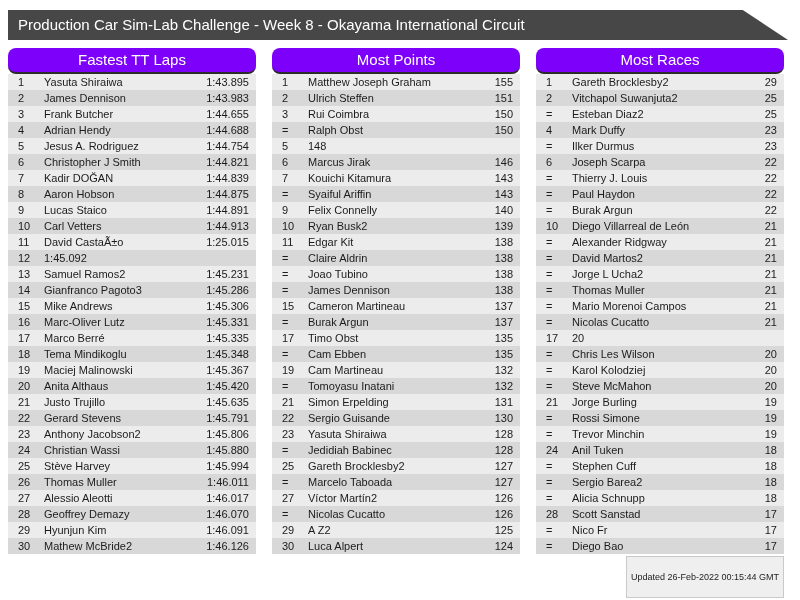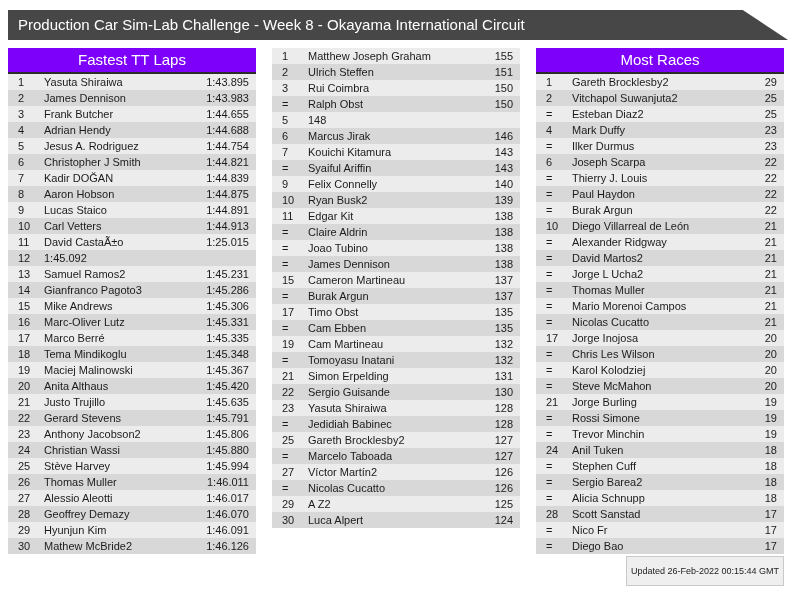--- a/index.html
+++ b/index.html
@@ -4,30 +4,30 @@
 <style>
   html,body{margin:0;padding:0;background:#ffffff;width:800px;height:600px;
     font-family:"Liberation Sans", sans-serif;-webkit-font-smoothing:antialiased;}
   .titlebar{position:absolute;left:8px;top:10px;width:780px;height:30px;background:#474747;
     clip-path:polygon(0 0,94.2% 0,100% 100%,0 100%);}
   .titlebar span{display:block;color:#ffffff;font-size:15px;line-height:30px;padding-left:10px;
     white-space:nowrap;}
   .board{position:absolute;top:48px;width:248px;}
   .board.t0{left:8px}.board.t1{left:272px}.board.t2{left:536px}
   .board-header{height:24px;background:#7d00fa;border-bottom:2px solid #2b2b2b;
-    color:#ffffff;font-size:15px;text-align:center;line-height:24px;}
+    color:#ffffff;font-size:15px;text-align:center;line-height:24px;border-radius:8px;}
   .rows{width:100%;}
   .row{display:flex;height:16px;font-size:11px;line-height:16px;color:#1b1b1b;}
   .row.odd{background:#ececec}
   .row.even{background:#d8d8d8}
   .cell-rank{width:36px;padding-left:10px;box-sizing:border-box;flex:0 0 auto;}
   .cell-name{flex:1 1 auto;overflow:hidden;white-space:nowrap;}
   .cell-val{flex:0 0 auto;padding-right:7px;text-align:right;}
   .updated{position:absolute;top:556px;right:16px;background:#efefef;border:1px solid #c9c9c9;
-    font-size:9px;color:#222;padding:8px 4px;line-height:12px;}
+    font-size:9px;color:#222;padding:14px 4px;line-height:12px;}
 </style>
 </head>
 <body>
 
 <div class="titlebar">
   <span>Production Car Sim-Lab Challenge - Week 8 - Okayama International Circuit</span>
 </div>
 
 <div class="board t0">
   <div class="board-header">Fastest TT Laps</div>
@@ -178,20 +178,21 @@
       </div>
       <div class="row even">
         <span class="cell-rank">30</span>
         <span class="cell-name">Mathew McBride2</span>
         <span class="cell-val">1:46.126</span>
       </div>
     </div>
 </div>
 
 <div class="board t1">
+  <div class="board-header">Most Points</div>
   <div class="rows">
       <div class="row odd">
         <span class="cell-rank">1</span>
         <span class="cell-name">Matthew Joseph Graham</span>
         <span class="cell-val">155</span>
       </div>
       <div class="row even">
         <span class="cell-rank">2</span>
         <span class="cell-name">Ulrich Steffen</span>
         <span class="cell-val">151</span>
@@ -416,21 +417,20 @@
         <span class="cell-name">Mario Morenoi Campos</span>
         <span class="cell-val">21</span>
       </div>
       <div class="row even">
         <span class="cell-rank">=</span>
         <span class="cell-name">Nicolas Cucatto</span>
         <span class="cell-val">21</span>
       </div>
       <div class="row odd">
         <span class="cell-rank">17</span>
-        <span class="cell-name">Jorge Inojosa</span>
         <span class="cell-val">20</span>
       </div>
       <div class="row even">
         <span class="cell-rank">=</span>
         <span class="cell-name">Chris Les Wilson</span>
         <span class="cell-val">20</span>
       </div>
       <div class="row odd">
         <span class="cell-rank">=</span>
         <span class="cell-name">Karol Kolodziej</span>

